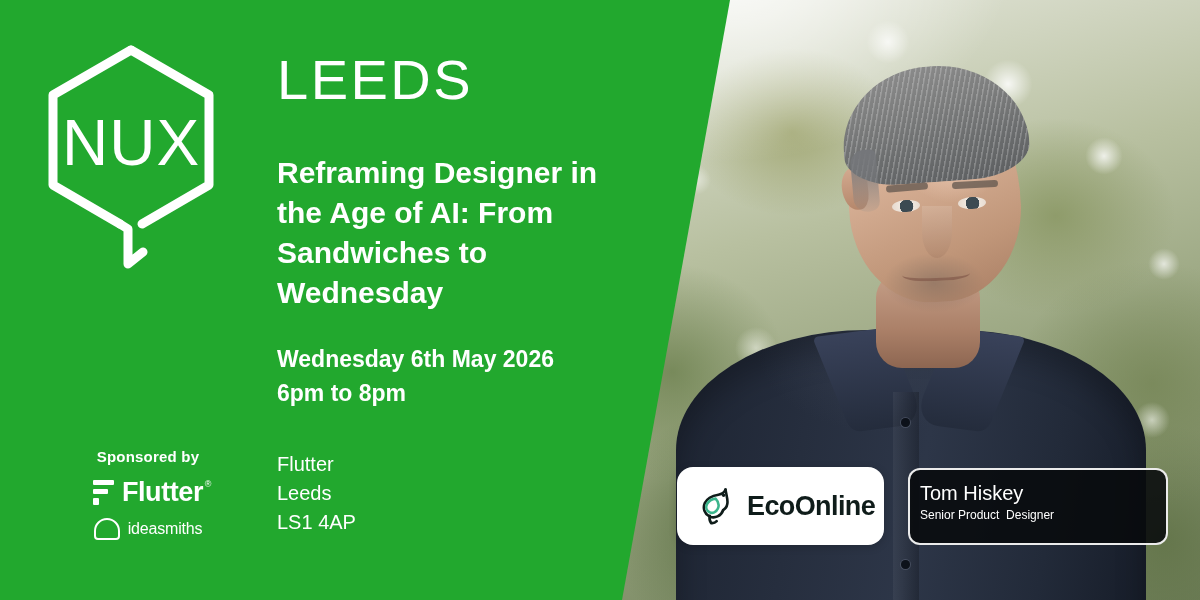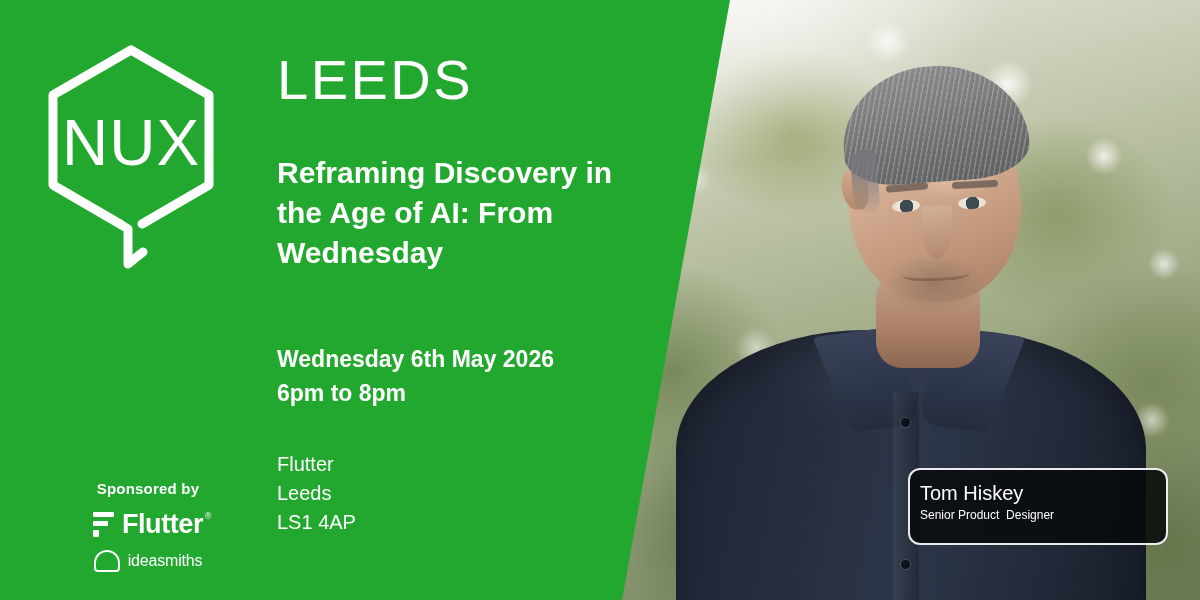--- a/index.html
+++ b/index.html
@@ -251,21 +251,20 @@
   }
 
   
   .sponsors {
     position: absolute;
     left: 40px;
     top: 448px;
     width: 216px;
     text-align: center;
     color: #ffffff;
-    margin-top: 32px;
   }
   .sponsor-label {
     font-size: 15px;
     font-weight: 600;
     letter-spacing: 0.2px;
     margin-bottom: 14px;
   }
   .sponsor-logo {
     display: flex;
     align-items: center;
@@ -403,22 +402,23 @@
       <path d="M89 8 L167 53 L167 143 L100 182" stroke="#ffffff" stroke-width="9" stroke-linecap="round" stroke-linejoin="round"></path>
       <path d="M89 8 L11 53 L11 143 L78 182" stroke="#ffffff" stroke-width="9" stroke-linecap="round" stroke-linejoin="round"></path>
       <path d="M78 182 L86 187 L86 222 L101 210" stroke="#ffffff" stroke-width="9" stroke-linecap="round" stroke-linejoin="round"></path>
       <text x="89" y="123" text-anchor="middle" font-family="'Liberation Sans', sans-serif" font-size="64" font-weight="300" letter-spacing="1" fill="#ffffff">NUX</text>
     </svg>
   </div>
 
   <div class="city">LEEDS</div>
 
   <div class="talk-title">
-    <div>Reframing Discovery in</div>
+    <div>Reframing Designer in</div>
     <div>the Age of AI: From</div>
+    <div>Sandwiches to</div>
     <div>Wednesday</div>
   </div>
 
   <div class="when">
     <div>Wednesday 6th May 2026</div>
     <div>6pm to 8pm</div>
   </div>
 
   <div class="venue">
     <div>Flutter</div>
@@ -439,19 +439,32 @@
         <span>Flutter</span><sup>®</sup>
       </span>
     </div>
 
     <div class="sponsor-logo">
       <span class="ideas-mark"></span>
       <span class="ideas-word">ideasmiths</span>
     </div>
   </div>
 
+  <div class="eco-badge">
+    <span class="eco-icon">
+      <svg viewBox="0 0 42 42" fill="none" xmlns="http://www.w3.org/2000/svg">
+        <path d="M30.5 4.5c-1.2 3-3.6 4.6-7.1 5.2-6.6 1.1-11.4 3.6-13.6 8.4-2.3 5.1-.2 10.8 4.5 13.2 5.4 2.7 12-.3 13.9-6.3" stroke="#0f1c1a" stroke-width="2.6" stroke-linecap="round" stroke-linejoin="round"></path>
+        <path d="M28.2 25c2.6-1.6 4.3-4.6 4.3-8 0-4-1.5-8.9-2-12.5" stroke="#0f1c1a" stroke-width="2.6" stroke-linecap="round" stroke-linejoin="round"></path>
+        <path d="M14.8 30.8c-.6 2.6-.3 5.2 1.3 7.2" stroke="#0f1c1a" stroke-width="2.6" stroke-linecap="round" stroke-linejoin="round"></path>
+        <path d="M16.1 38c2.2.3 4.2-.4 5.6-1.9" stroke="#0f1c1a" stroke-width="2.6" stroke-linecap="round" stroke-linejoin="round"></path>
+        <circle cx="28.6" cy="10.2" r="1.7" fill="#0f1c1a"></circle>
+        <path d="M20.6 13.6c-3.9.6-7 2.4-8.5 5.3-1.6 3.1-.6 6.7 2.3 8.3 3.1 1.7 7-.1 8.5-3.6 1.1-2.6 1.2-6.4-2.3-10z" stroke="#3cb58c" stroke-width="2.6" stroke-linecap="round" stroke-linejoin="round"></path>
+      </svg>
+    </span>
+    <span class="eco-word">EcoOnline</span>
+  </div>
 
   <div class="name-plate">
     <div class="nm">Tom Hiskey</div>
     <div class="role">Senior Product  Designer</div>
   </div>
 
 </div>
 
 </body></html>

